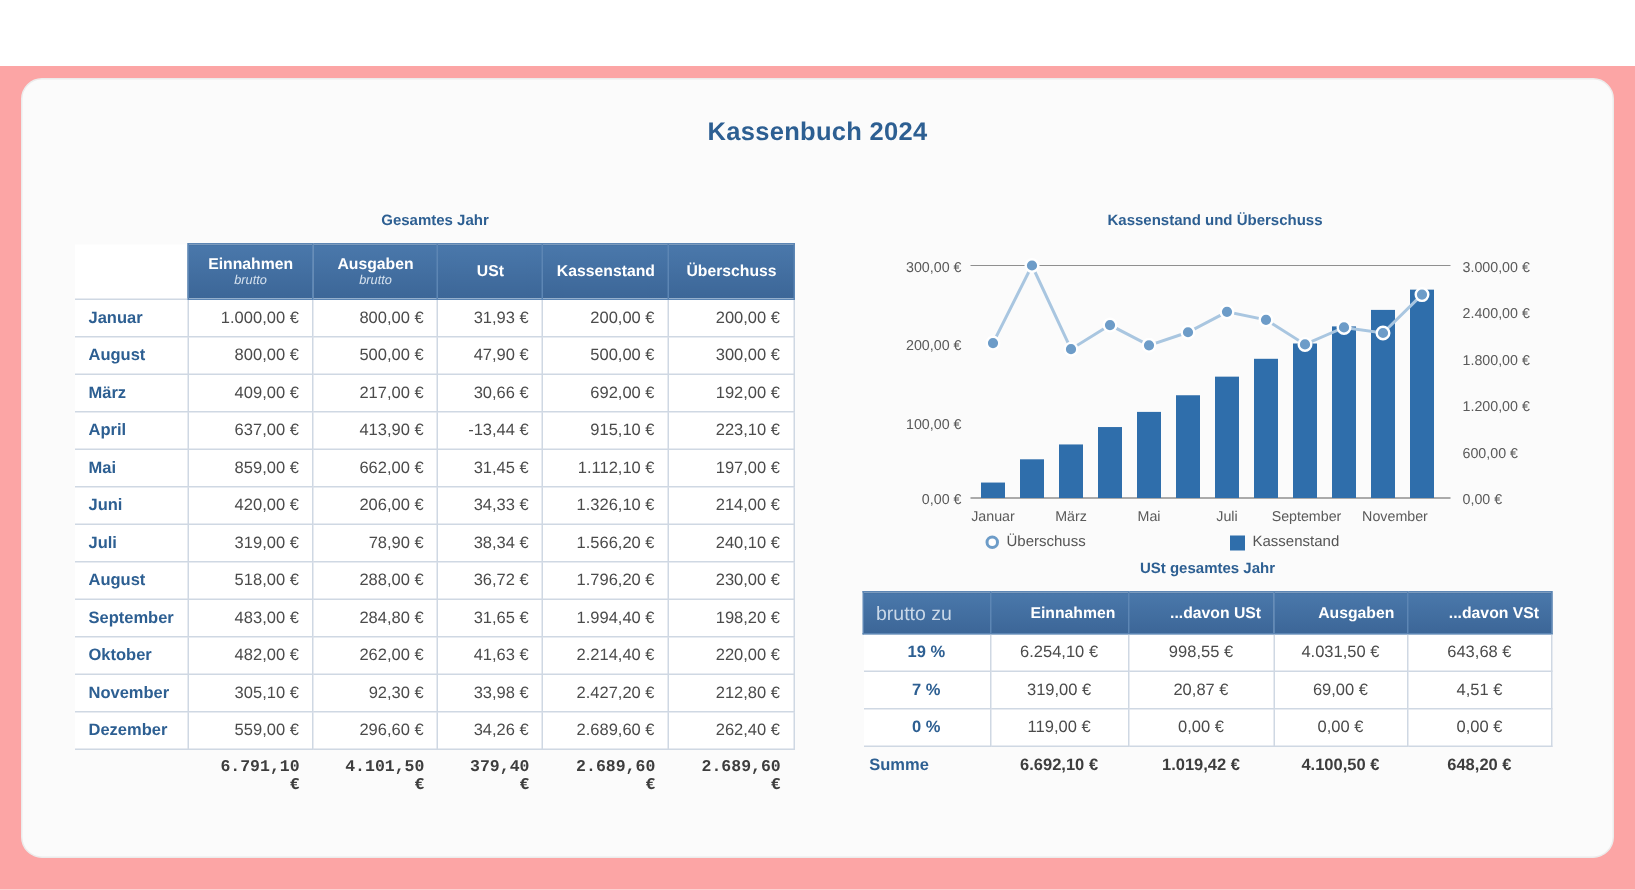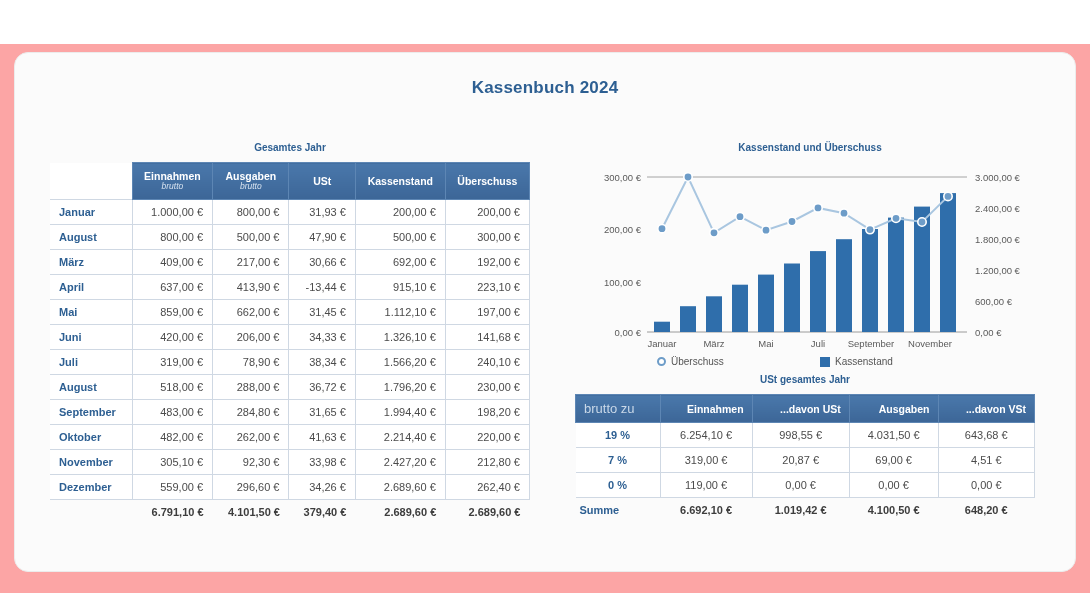--- a/index.html
+++ b/index.html
@@ -85,20 +85,21 @@
     background: #ffffff;
     border-left: none;
     border-right: 1px solid #cfd8e3;
   }
   table.grid tbody tr.total td {
     border: none;
     border-top: 1.5px solid #8d9db0;
     font-weight: bold;
     color: #3d3d3d;
     background: #fbfbfb;
+    font-family: Liberation Mono, monospace;
   }
   table.grid tbody tr.total td.rowhead { color: #3d3d3d; }
 
   
   .chart-block { position: absolute; left: 575px; top: 98px; width: 470px; }
   .chart-area {
     position: relative;
     width: 470px;
     height: 190px;
     margin-top: 6px;
@@ -237,21 +238,21 @@
             <td>31,45 €</td>
             <td>1.112,10 €</td>
             <td>197,00 €</td>
           </tr>
         <tr>
             <td class="rowhead">Juni</td>
             <td>420,00 €</td>
             <td>206,00 €</td>
             <td>34,33 €</td>
             <td>1.326,10 €</td>
-            <td>141,68 €</td>
+            <td>214,00 €</td>
           </tr>
         <tr>
             <td class="rowhead">Juli</td>
             <td>319,00 €</td>
             <td>78,90 €</td>
             <td>38,34 €</td>
             <td>1.566,20 €</td>
             <td>240,10 €</td>
           </tr>
         <tr>

